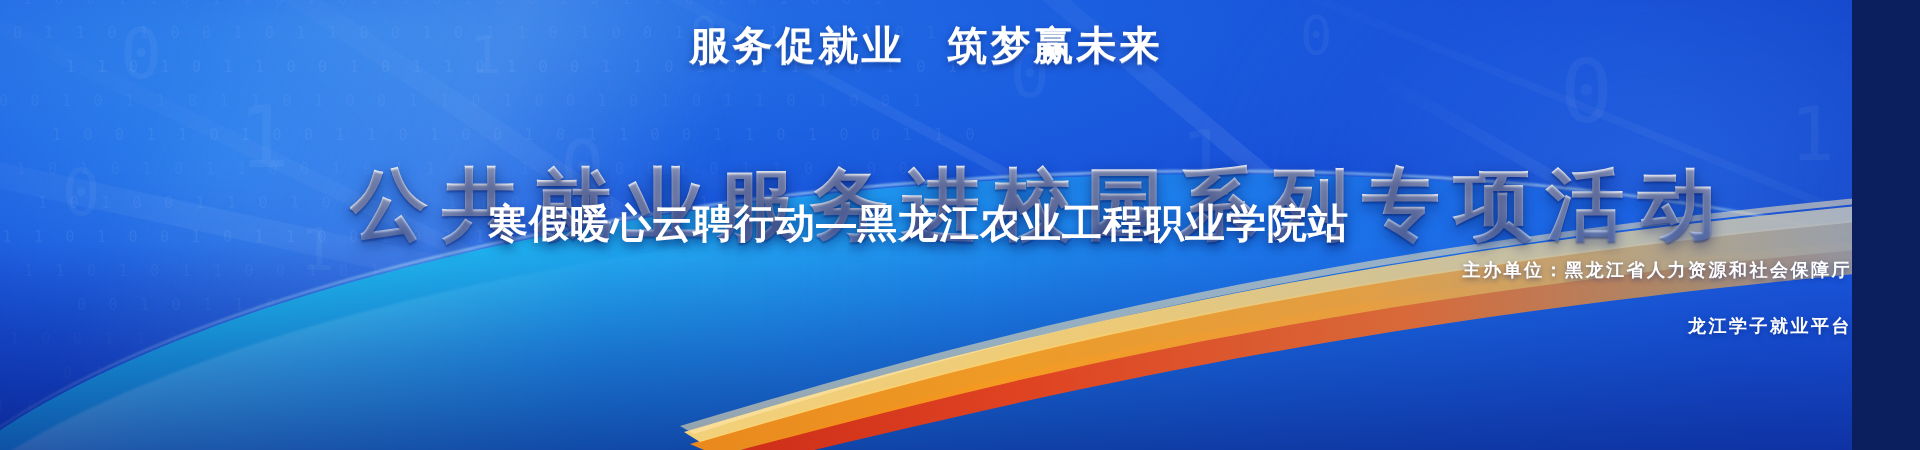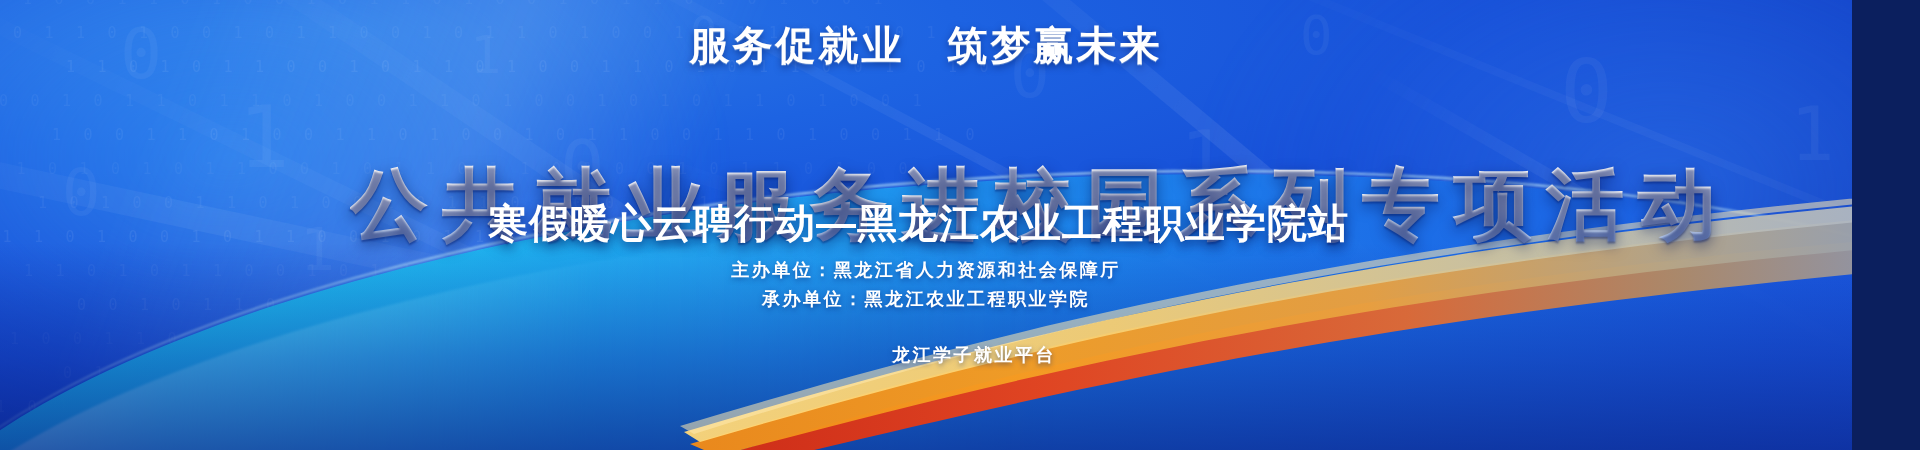--- a/index.html
+++ b/index.html
@@ -209,21 +209,21 @@
     text-shadow: 0 4px 10px rgba(6,26,100,0.55);
     white-space: pre;
   }
 
   .org-block {
     position: absolute;
     top: 258px;
     left: 0; right: 0;
     display: flex;
     flex-direction: column;
-    align-items: center;
+    align-items: flex-end;
     gap: 5px;
   }
   .org-line {
     font-size: 18px;
     font-weight: 700;
     color: #ffffff;
     letter-spacing: 2.5px;
     text-shadow: 0 2px 5px rgba(6,30,110,0.5);
     white-space: pre;
   }
@@ -302,18 +302,17 @@
     <div class="tagline">服务促就业　筑梦赢未来</div>
 
     <div class="main-title">
       <span class="grad">公共就业服务进校园系列专项活动</span>
     </div>
 
     <div class="subtitle">寒假暖心云聘行动—黑龙江农业工程职业学院站</div>
 
     <div class="org-block">
       <div class="org-line">主办单位：黑龙江省人力资源和社会保障厅</div>
-      <div class="org-line">承办单位：黑龙江农业工程职业学院</div>
       <div class="org-line indent2">龙江学子就业平台</div>
     </div>
 
   </div>
 </div>
 
 </body></html>

